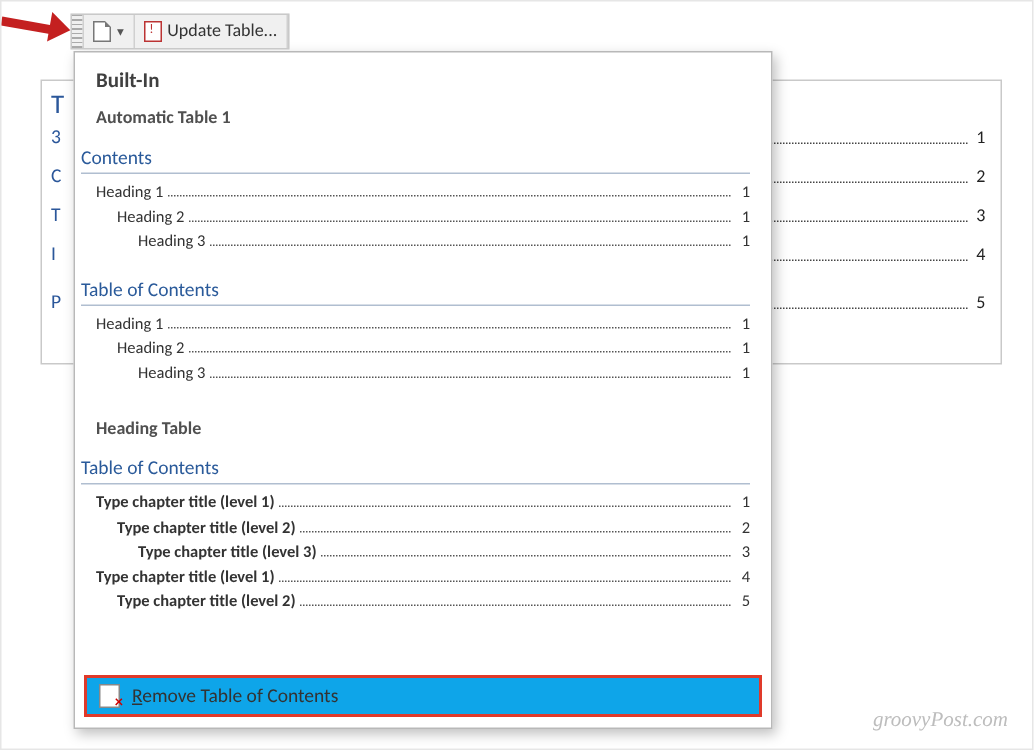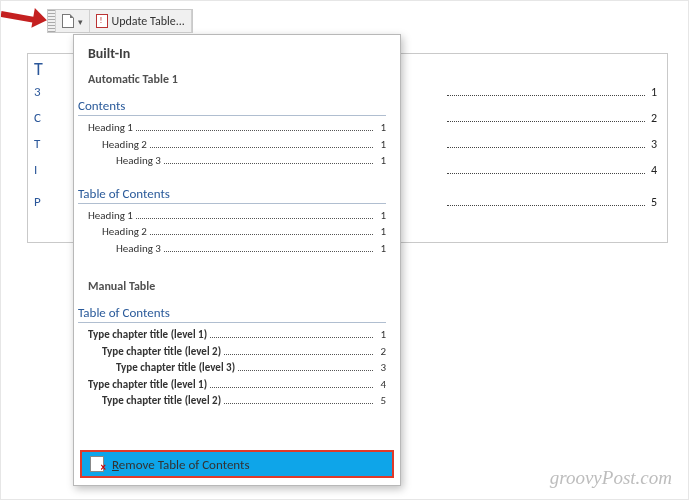--- a/index.html
+++ b/index.html
@@ -116,22 +116,22 @@
   .doc-bg .left-stub {
     position: absolute;
     left: 6px;
     color: #2b579a;
     font-size: 13px;
     height: 16px;
   }
   
   .panel {
     position: absolute;
-    top: 33px; left: 72px;
-    width: 328px;
+    top: 33px; left: 48px;
+    width: 466px;
     height: 452px;
     background: #fff;
     border: 1px solid #b8b8b8;
     box-shadow: 2px 3px 8px rgba(0,0,0,0.25);
     z-index: 10;
   }
   .panel .section-head {
     padding: 8px 14px 4px 14px;
     font-size: 13px;
     font-weight: 600;
@@ -198,21 +198,21 @@
     font-size: 11px;
     font-weight: bold;
   }
   .remove-item .text { text-decoration: underline; text-decoration-color: transparent; }
   .remove-item .text::first-letter { text-decoration: underline; }
   
   .watermark {
     position: absolute;
     bottom: 10px; right: 16px;
     font-family: Georgia, "Times New Roman", serif;
-    font-size: 19px;
+    font-size: 14px;
     color: #bdbdbd;
     font-style: italic;
     z-index: 30;
     pointer-events: none;
   }
 </style>
 </head>
 <body>
 
 <div class="arrow">
@@ -302,21 +302,21 @@
         </div>
       <div class="toc-row indent2">
           <span class="label">Heading 3</span>
           <span class="dots"></span>
           <span class="pg">1</span>
         </div>
     </div>
   </div>
 
   <div class="manual">
-    <div class="gallery-title" style="padding-top:16px">Manual Table</div>
+    <div class="gallery-title" style="padding-top:16px">Heading Table</div>
     <div class="toc-title">Table of Contents</div>
     <div class="toc-rows">
       <div class="toc-row">
           <span class="label">Type chapter title (level 1)</span>
           <span class="dots"></span>
           <span class="pg">1</span>
         </div>
       <div class="toc-row indent1">
           <span class="label">Type chapter title (level 2)</span>
           <span class="dots"></span>

